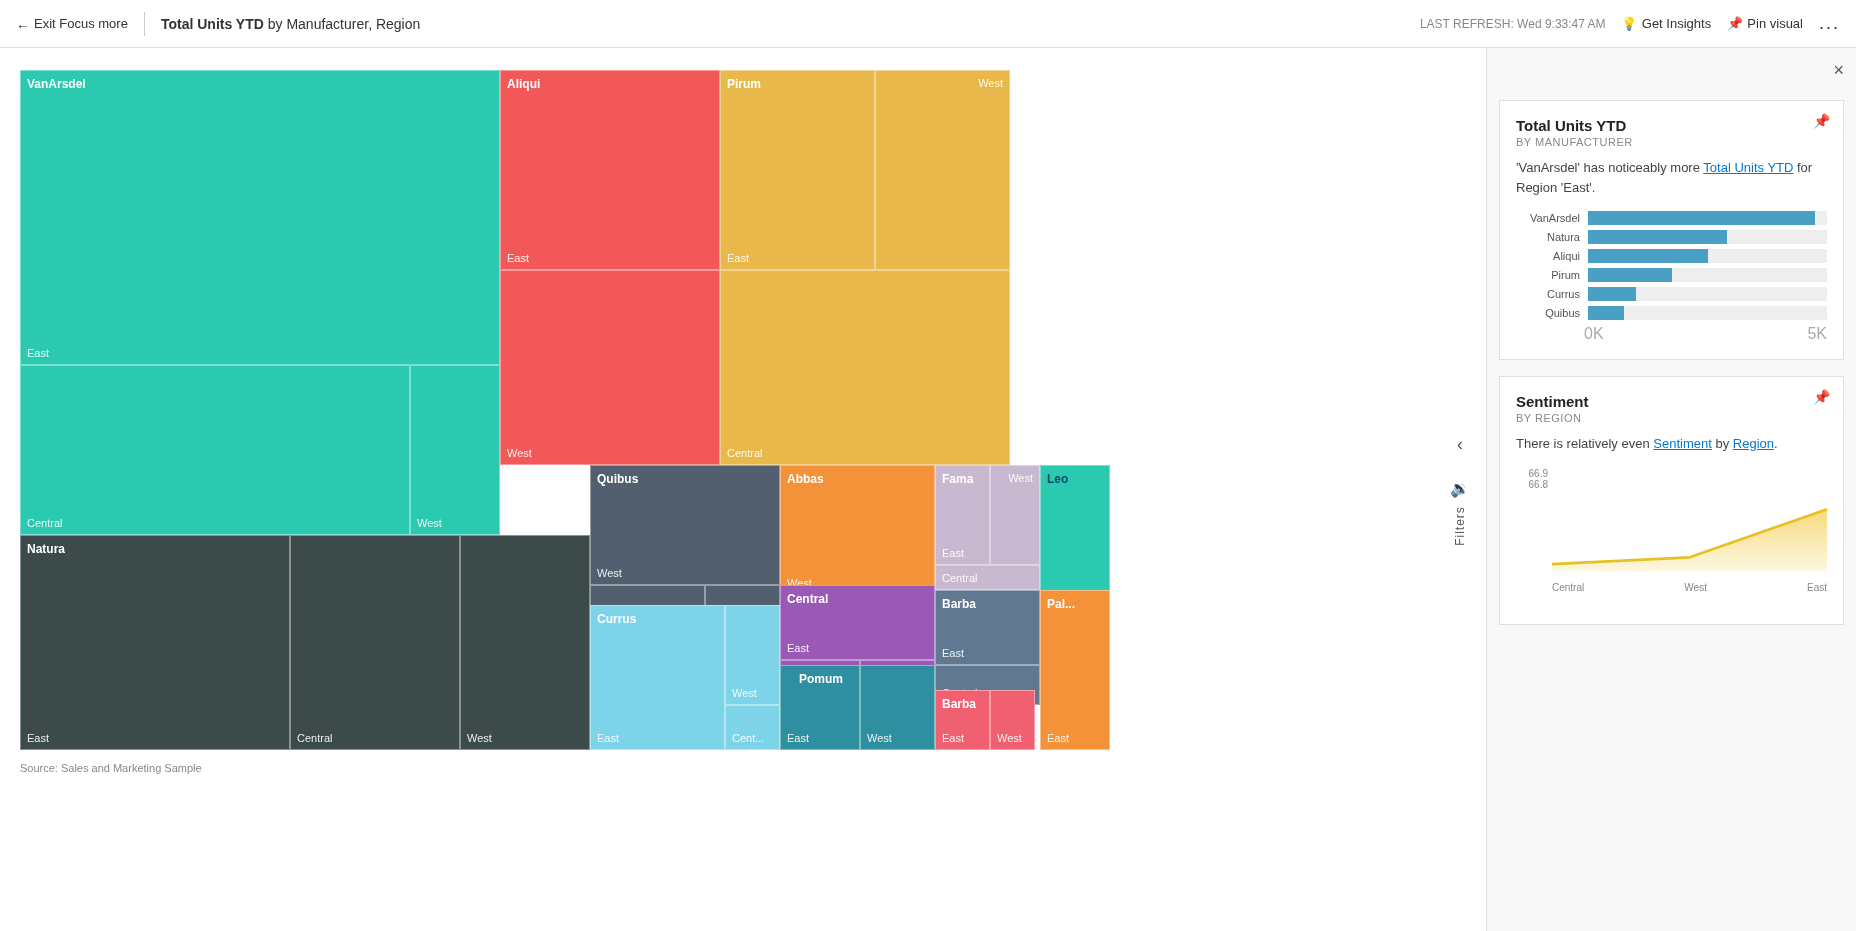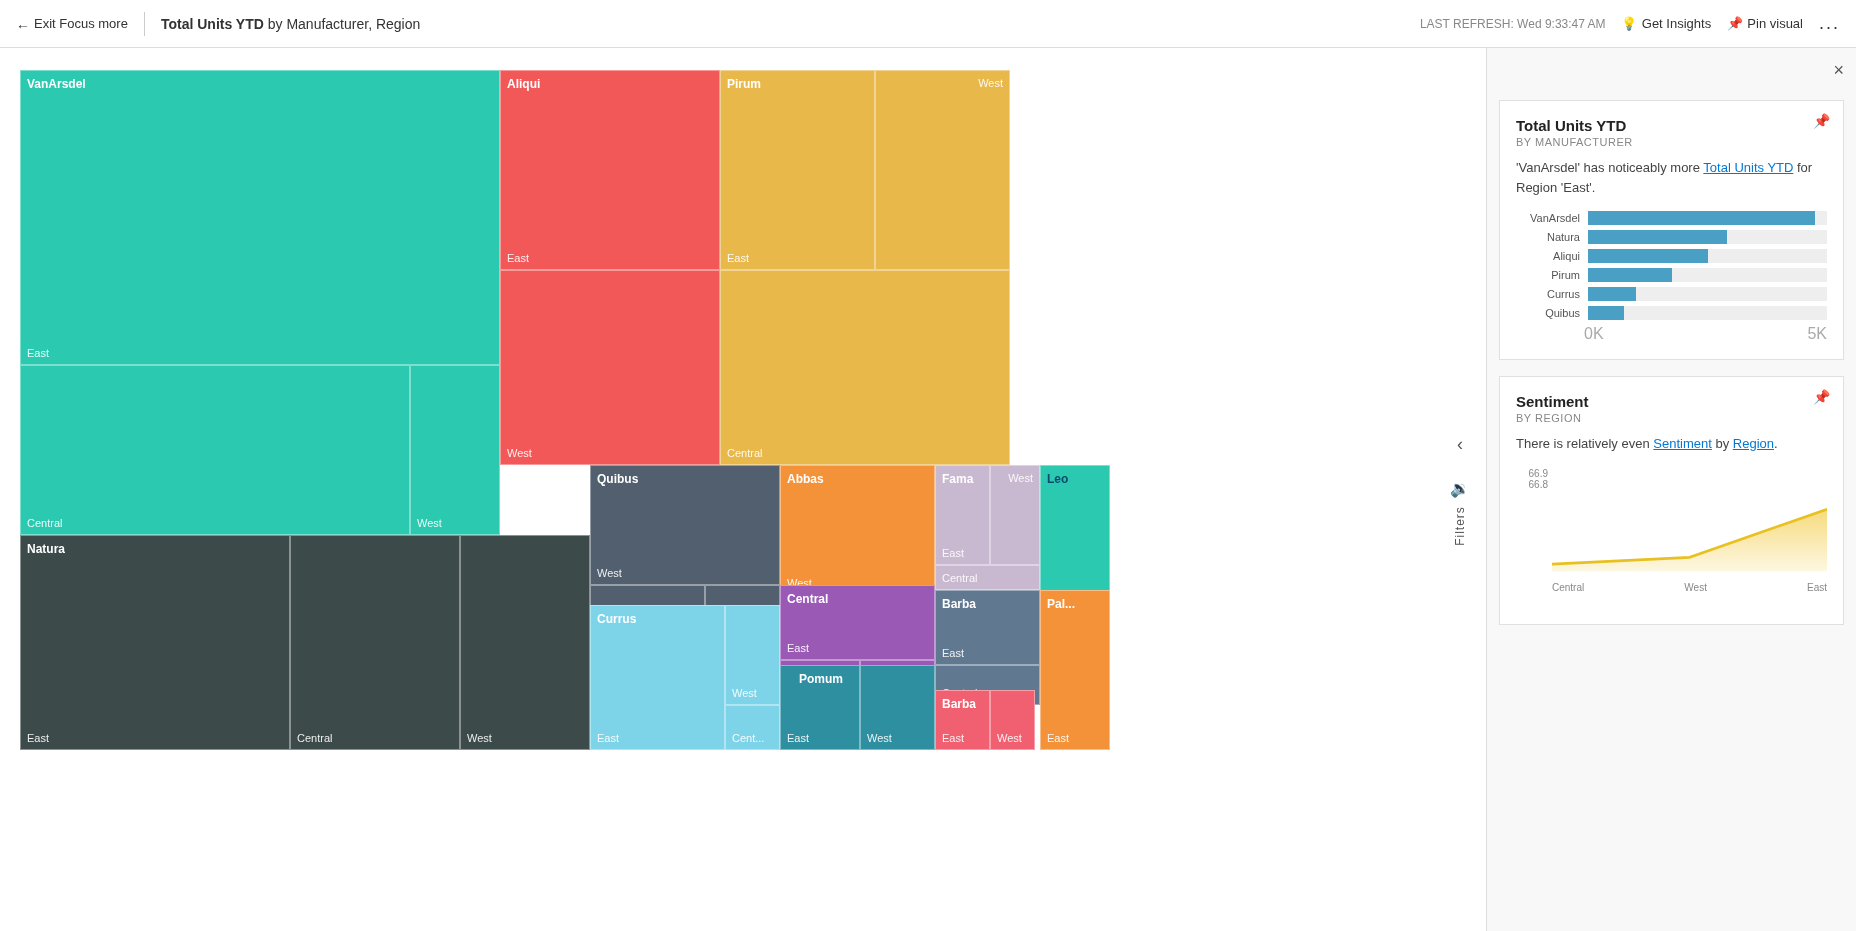--- a/index.html
+++ b/index.html
@@ -215,20 +215,21 @@
           <span style="position: absolute; top: 6px; left: 6px; font-size: 12px; font-weight: 600; color: rgb(255, 255, 255);">Pal...</span>
           <span style="position: absolute; bottom: 5px; left: 6px; font-size: 11px; color: rgba(255, 255, 255, 0.9);">East</span>
         </div>
       </div>
 
     <div style="position:absolute; right:16px; top:50%; transform:translateY(-50%); display:flex; flex-direction:column; align-items:center; cursor:pointer; z-index:10;">
       <span style="font-size:18px; color:#555;">‹</span>
       <span style="font-size:16px; color:#888; margin-top:24px;">🔉</span>
       <span style="writing-mode:vertical-rl; transform:rotate(180deg); font-size:12px; color:#555; margin-top:8px; letter-spacing:1px;">Filters</span>
     </div>
+    <div class="source-label">Source: Sales and Marketing Sample</div>
   </div>
 
   <div class="right-panel">
     <span class="close-btn">×</span>
 
     <div class="insight-card" style="position:relative; margin-top:52px;">
       <div class="insight-card-title">Total Units YTD</div>
       <div class="insight-card-subtitle">BY MANUFACTURER</div>
       <span style="position:absolute; right:12px; top:12px; font-size:14px; color:#aaa; cursor:pointer;">📌</span>
       <div class="insight-card-text">

